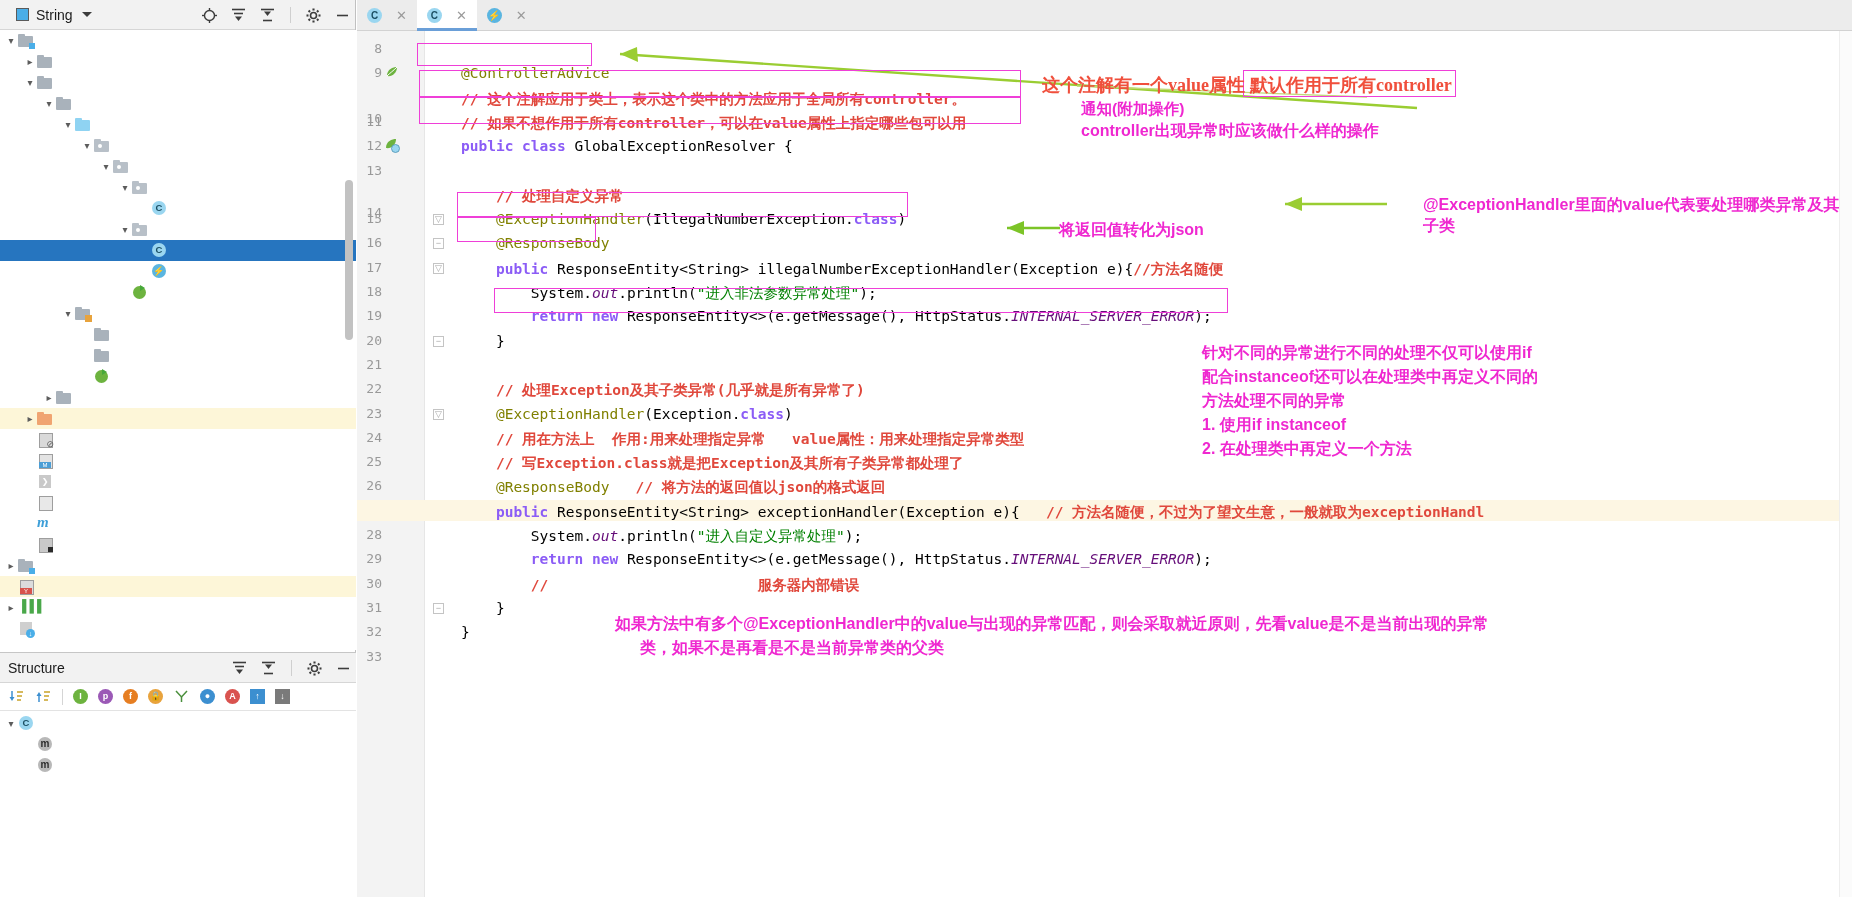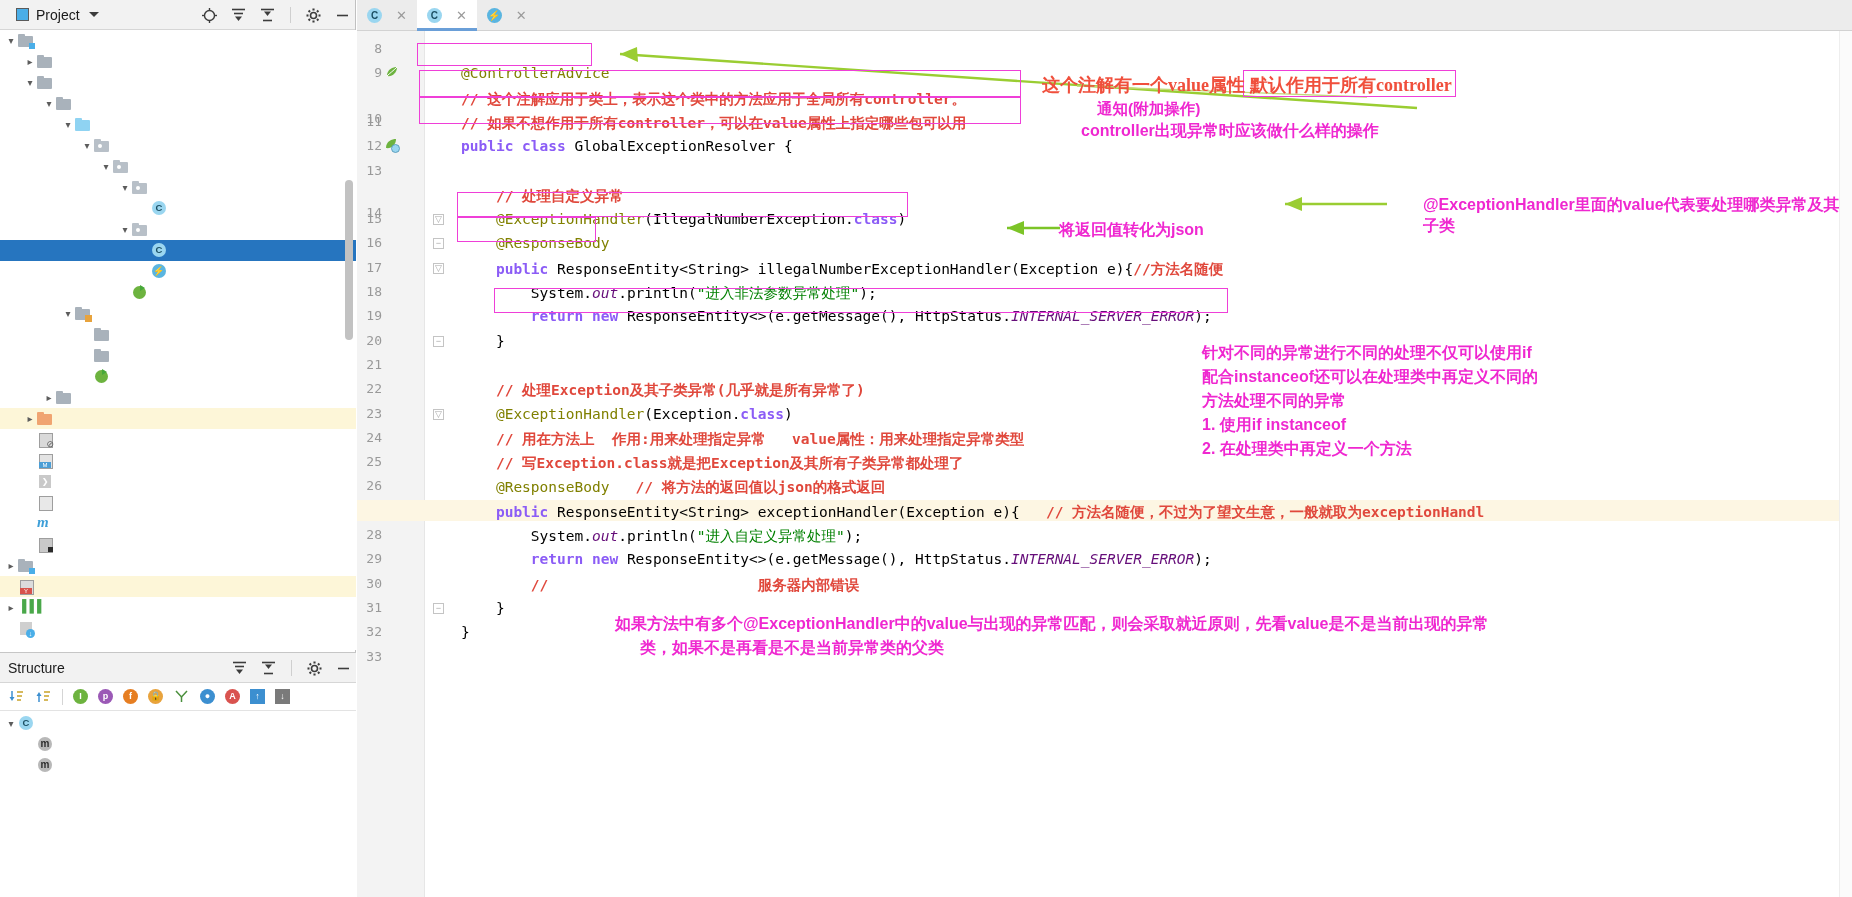--- a/index.html
+++ b/index.html
@@ -307,21 +307,21 @@
 </head>
 <body>
 
 <div id="app">
 
   <div id="left-panel">
 
     <div class="tool-header">
       <div class="tool-title">
         <span class="sq-icon"></span>
-        <span>Project</span>
+        <span>String</span>
         <span class="caret-dn"></span>
       </div>
       <div class="hdr-actions">
         <span class="icn">
           <svg width="17" height="17" viewBox="0 0 17 17">
               <circle cx="8.5" cy="8.5" r="5" fill="none" stroke="#3c3c3c" stroke-width="1.4"></circle>
               <line x1="8.5" y1="1" x2="8.5" y2="4" stroke="#3c3c3c" stroke-width="1.4"></line>
               <line x1="8.5" y1="13" x2="8.5" y2="16" stroke="#3c3c3c" stroke-width="1.4"></line>
               <line x1="1" y1="8.5" x2="4" y2="8.5" stroke="#3c3c3c" stroke-width="1.4"></line>
               <line x1="13" y1="8.5" x2="16" y2="8.5" stroke="#3c3c3c" stroke-width="1.4"></line>
@@ -741,21 +741,21 @@
       <div class="ovl box-m" style="left:60px;  top:12px;  width:175px; height:23px;"></div>
       <div class="ovl box-m" style="left:62px;  top:39px;  width:602px; height:27px;"></div>
       <div class="ovl box-m" style="left:62px;  top:66px;  width:602px; height:27px;"></div>
       <div class="ovl box-m" style="left:886px; top:39px;  width:213px; height:27px;"></div>
       <div class="ovl box-m" style="left:100px; top:161px; width:451px; height:25px;"></div>
       <div class="ovl box-m" style="left:100px; top:186px; width:139px; height:25px;"></div>
       <div class="ovl box-m" style="left:137px; top:257px; width:734px; height:25px;"></div>
 
       <div class="ovl anno-red" style="left:685px; top:42px; font-size:18px;">这个注解有一个value属性，</div>
       <div class="ovl anno-red" style="left:893px; top:42px; font-size:18px;">默认作用于所有controller</div>
-      <div class="ovl anno-pink" style="left:724px; top:68px; font-size:15.5px;margin-left:16px;">通知(附加操作)</div>
+      <div class="ovl anno-pink" style="left:724px; top:68px; font-size:15.5px;">通知(附加操作)</div>
       <div class="ovl anno-pink" style="left:724px; top:90px; font-size:16px;">controller出现异常时应该做什么样的操作</div>
 
       <div class="ovl anno-pink" style="left:1066px; top:164px; font-size:16px;">@ExceptionHandler里面的value代表要处理哪类异常及其子类</div>
       <div class="ovl anno-pink" style="left:702px; top:189px; font-size:16px;">将返回值转化为json</div>
 
       <div class="ovl anno-pink" style="left:845px; top:312px; font-size:16px;">针对不同的异常进行不同的处理不仅可以使用if</div>
       <div class="ovl anno-pink" style="left:845px; top:336px; font-size:16px;">配合instanceof还可以在处理类中再定义不同的</div>
       <div class="ovl anno-pink" style="left:845px; top:360px; font-size:16px;">方法处理不同的异常</div>
       <div class="ovl anno-pink" style="left:845px; top:384px; font-size:16px;">1. 使用if  instanceof</div>
       <div class="ovl anno-pink" style="left:845px; top:408px; font-size:16px;">2. 在处理类中再定义一个方法</div>

